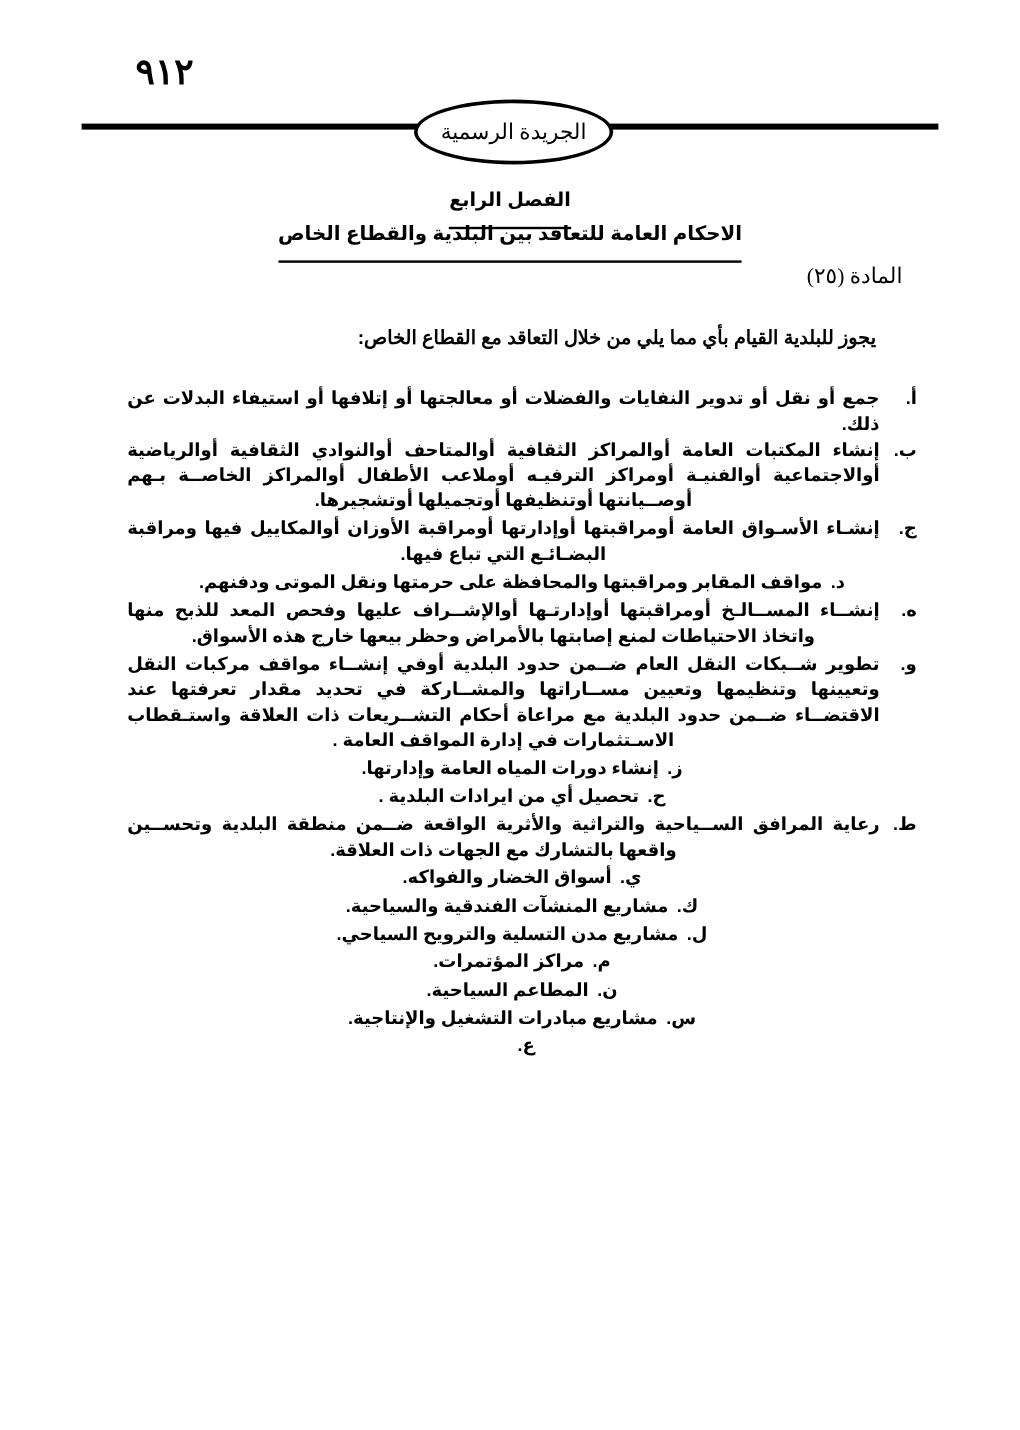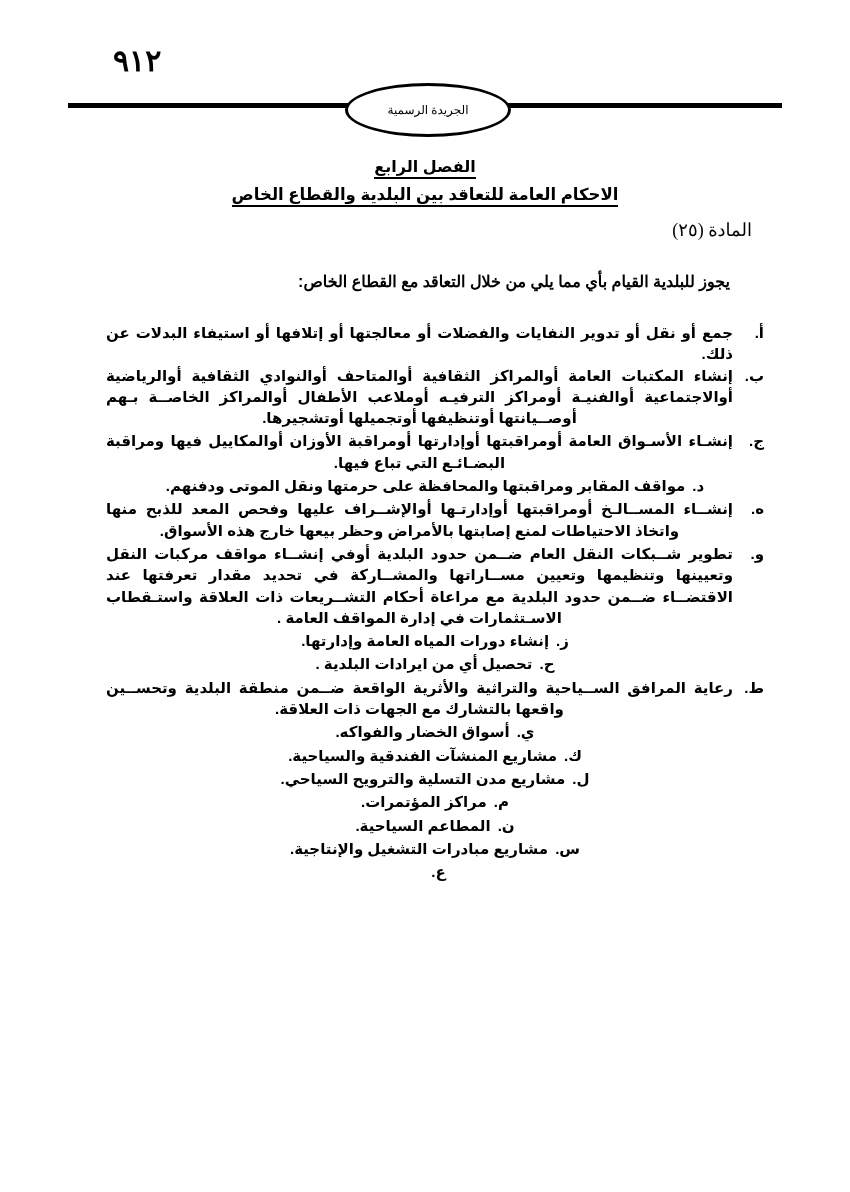--- a/index.html
+++ b/index.html
@@ -46,21 +46,21 @@
     width: 160px;
     height: 48px;
     border: 3.4px solid #000000;
     border-radius: 50%;
     background: #ffffff;
     display: flex;
     align-items: center;
     justify-content: center;
   }
   .header-oval-label {
-    font-size: 12px;
+    font-size: 18px;
     font-weight: 400;
     line-height: 1;
     white-space: nowrap;
   }
 
   
   .chapter-heading,
   .chapter-subheading {
     position: absolute;
     width: 100%;
@@ -73,21 +73,21 @@
     top: 157px;
     font-size: 16px;
   }
   .chapter-subheading {
     top: 185px;
     font-size: 16.5px;
   }
   .chapter-heading span,
   .chapter-subheading span {
     border-bottom: 2px solid #000;
-    padding-bottom: 1px;
+    padding-bottom: 12px;
     display: inline-block;
   }
 
   .article-label {
     position: absolute;
     top: 219px;
     right: 98px;
     font-size: 18px;
     font-weight: 400;
     font-family: "Liberation Serif", "DejaVu Serif", serif;

